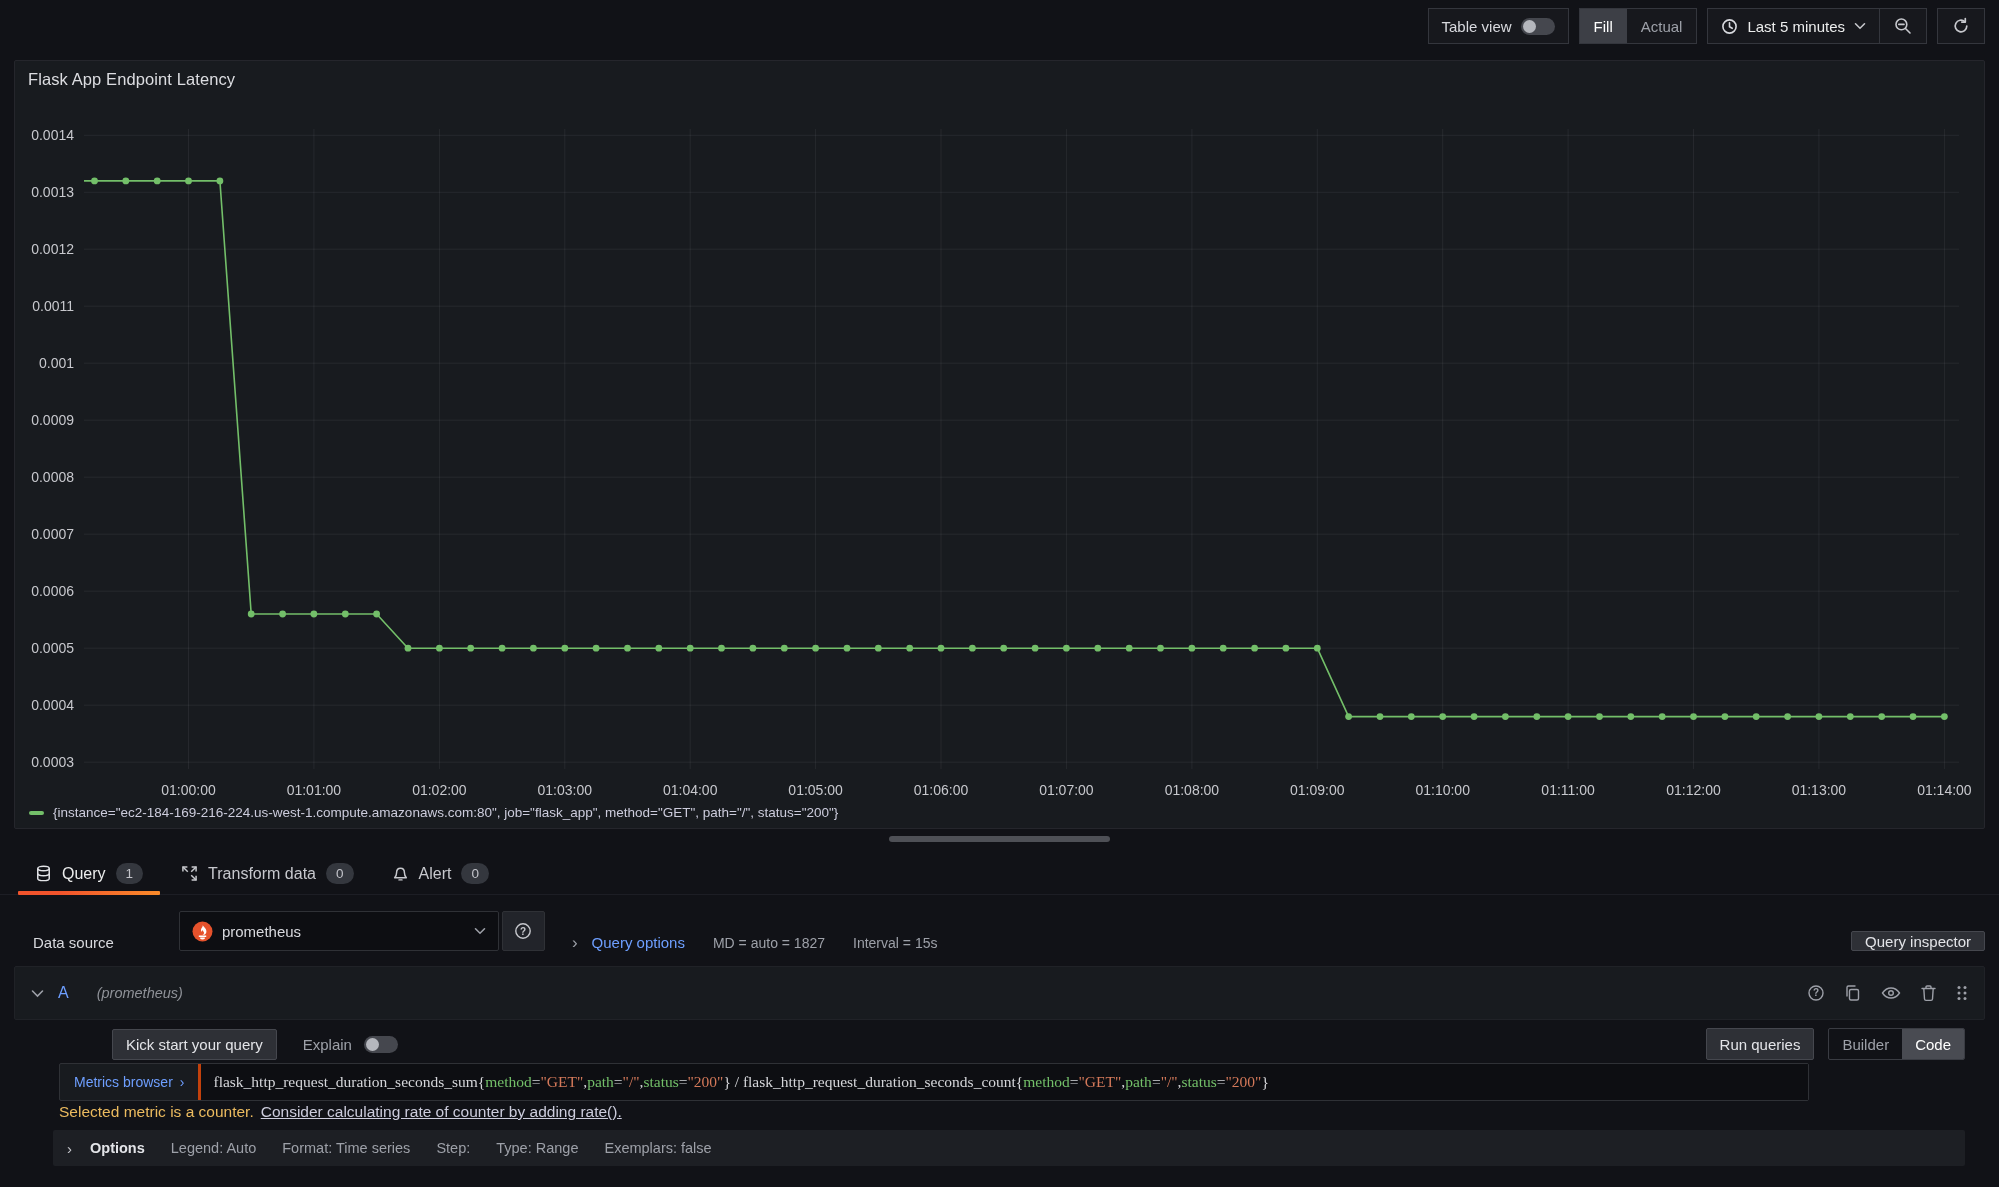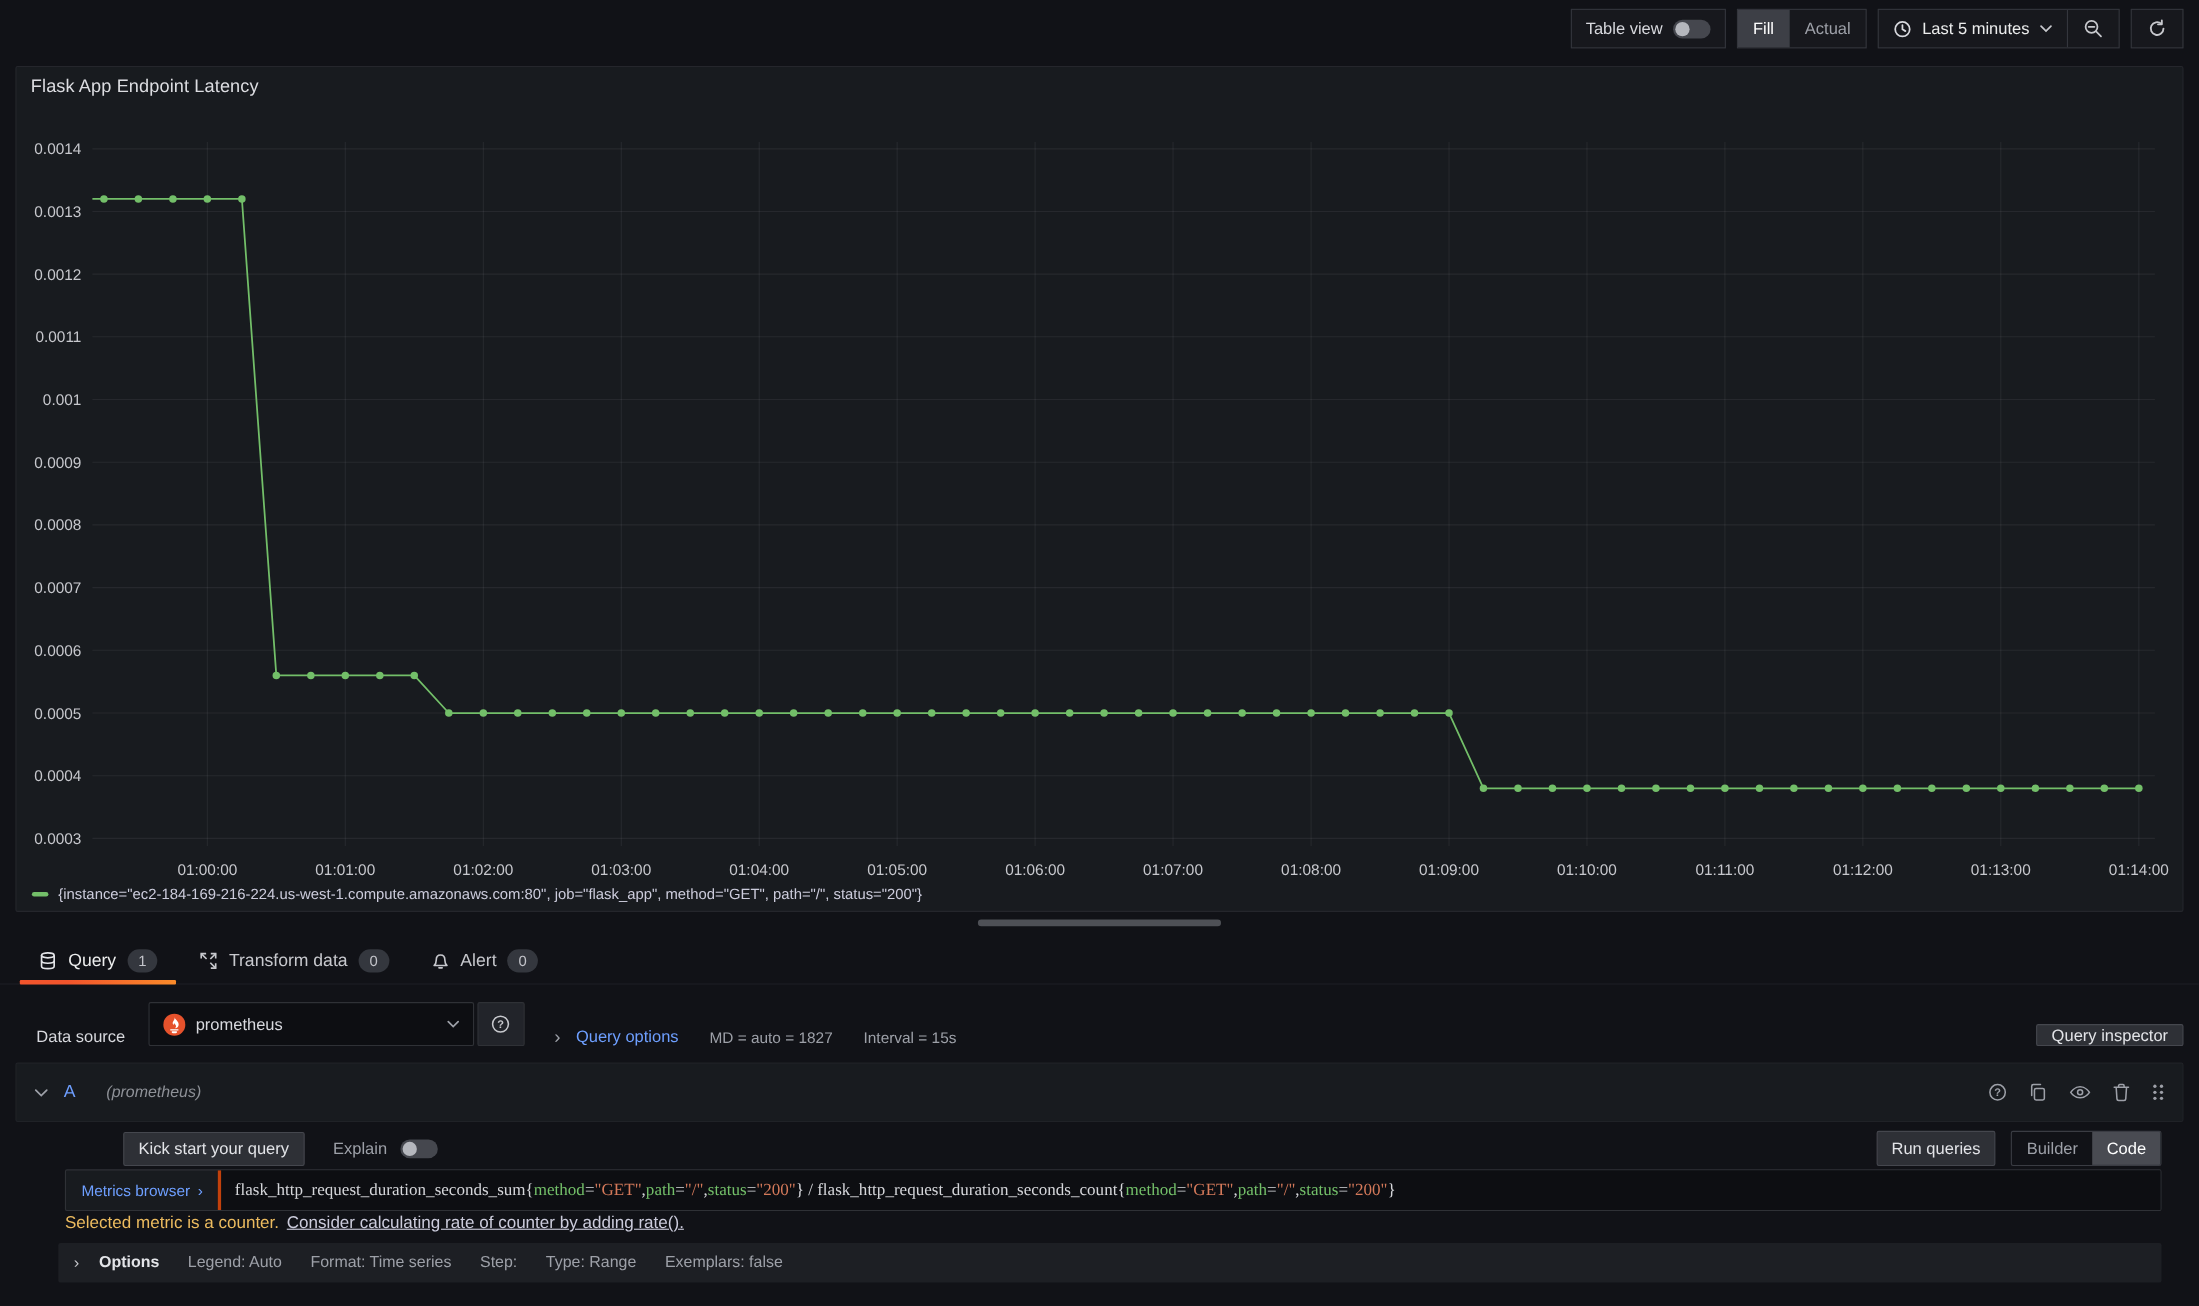--- a/index.html
+++ b/index.html
@@ -43,21 +43,21 @@
   .tabs { position:absolute; left:0; top:853px; width:1999px; height:42px; display:flex; align-items:stretch; padding-left:16px; border-bottom:1px solid rgba(204,204,220,0.07); }
   .tab { position:relative; display:flex; align-items:center; gap:10px; padding:0 19px; font-size:16px; color:#c7c8cd; cursor:pointer; }
   .tab.active { color:#eceded; }
   .tab.active::after { content:""; position:absolute; left:2px; right:2px; bottom:-1px; height:4px; border-radius:1px;
     background:linear-gradient(90deg,#f2542c 30%,#fa8a2a 99%); }
   .badge { background:#34373e; color:#c3c4ca; font-size:13.5px; border-radius:12px; padding:2px 10px; line-height:17px; }
 
   
   .ds-row { position:absolute; left:14px; top:905px; width:1971px; height:46px; display:flex; align-items:flex-end; }
   .ds-label { margin-left:19px; font-size:15px; color:#d8d9de; }
-  .ds-picker { margin-left:21px; width:296px; height:40px; background:#0d0e12; border:1px solid #2f3136; border-radius:2px; display:flex; align-items:center; gap:9px; padding:0 12px; cursor:pointer; }
+  .ds-picker { margin-left:65px; width:320px; height:40px; background:#0d0e12; border:1px solid #2f3136; border-radius:2px; display:flex; align-items:center; gap:9px; padding:0 12px; cursor:pointer; }
   .ds-picker .name { font-size:15px; color:#d8d9de; }
   .help-btn { margin-left:3px; width:43px; height:40px; border:1px solid #2f3136; border-radius:2px; background:#22242a; display:flex; align-items:center; justify-content:center; cursor:pointer; }
   .chev { color:#9da0a8; font-size:17px; line-height:1; }
   .qo-link { margin-left:14px; color:#6e9fff; font-size:15px; font-weight:500; cursor:pointer; }
   .qo-stats { margin-left:28px; color:#9da0a8; font-size:14px; display:flex; gap:28px; }
   .btn { display:inline-flex; align-items:center; justify-content:center; height:32px; padding:0 13px; background:#2e3036; border:1px solid #45474e; border-radius:2px; color:#e3e4e8; font-size:15px; font-weight:500; cursor:pointer; white-space:nowrap; }
   .inspector { margin-left:auto; height:20px;margin-top:48px; }
 
   
   .qheader { position:absolute; left:14px; top:966px; width:1971px; height:54px; background:#181b1f; border:1px solid #202227; border-radius:2px; display:flex; align-items:center; padding:0 16px; }
@@ -68,21 +68,21 @@
 
   .qtoolbar { position:absolute; left:14px; top:1028px; width:1971px; height:32px; display:flex; align-items:center; padding-right:20px; }
   .kick { margin-left:98px; height:31px; }
   .explain-label { margin-left:26px; font-size:15px; color:#9da0a8; }
   .explain-toggle { margin-left:12px; }
   .run { margin-left:auto; }
   .mode-group { margin-left:14px; display:flex; border:1px solid #3a3c43; border-radius:2px; overflow:hidden; height:32px; }
   .mode { display:flex; align-items:center; padding:0 13px; font-size:15px; color:#9da0a8; cursor:pointer; }
   .mode.active { background:#494b52; color:#fff; font-weight:500; }
 
-  .qeditor { position:absolute; left:59px; top:1063px; width:1906px; height:38px; display:flex; align-items:stretch; border:1px solid #2f3136; border-radius:2px; background:#181b1f; }
+  .qeditor { position:absolute; left:59px; top:1063px; width:1750px; height:38px; display:flex; align-items:stretch; border:1px solid #2f3136; border-radius:2px; background:#181b1f; }
   .mb-label { display:flex; align-items:center; gap:7px; padding:0 14px; font-size:14px; color:#6e9fff; white-space:nowrap; cursor:pointer; }
   .code-box { flex:1; background:#0d0e12; border-left:3px solid #c2410c; display:flex; align-items:center; padding:0 12px; font-family:Liberation Serif, serif; font-size:15.5px; white-space:nowrap; overflow:hidden; cursor:text; }
   .tok-plain { color:#d5d6da; }
   .tok-label { color:#73bf69; }
   .tok-string { color:#d4795a; }
 
   .warning { position:absolute; left:59px; top:1100px; height:24px; display:flex; align-items:center; gap:7px; font-size:15.5px; }
   .warn-main { color:#ecbb5f; }
   .warn-link { color:#ccccdc; text-decoration:underline; cursor:pointer; }
 

